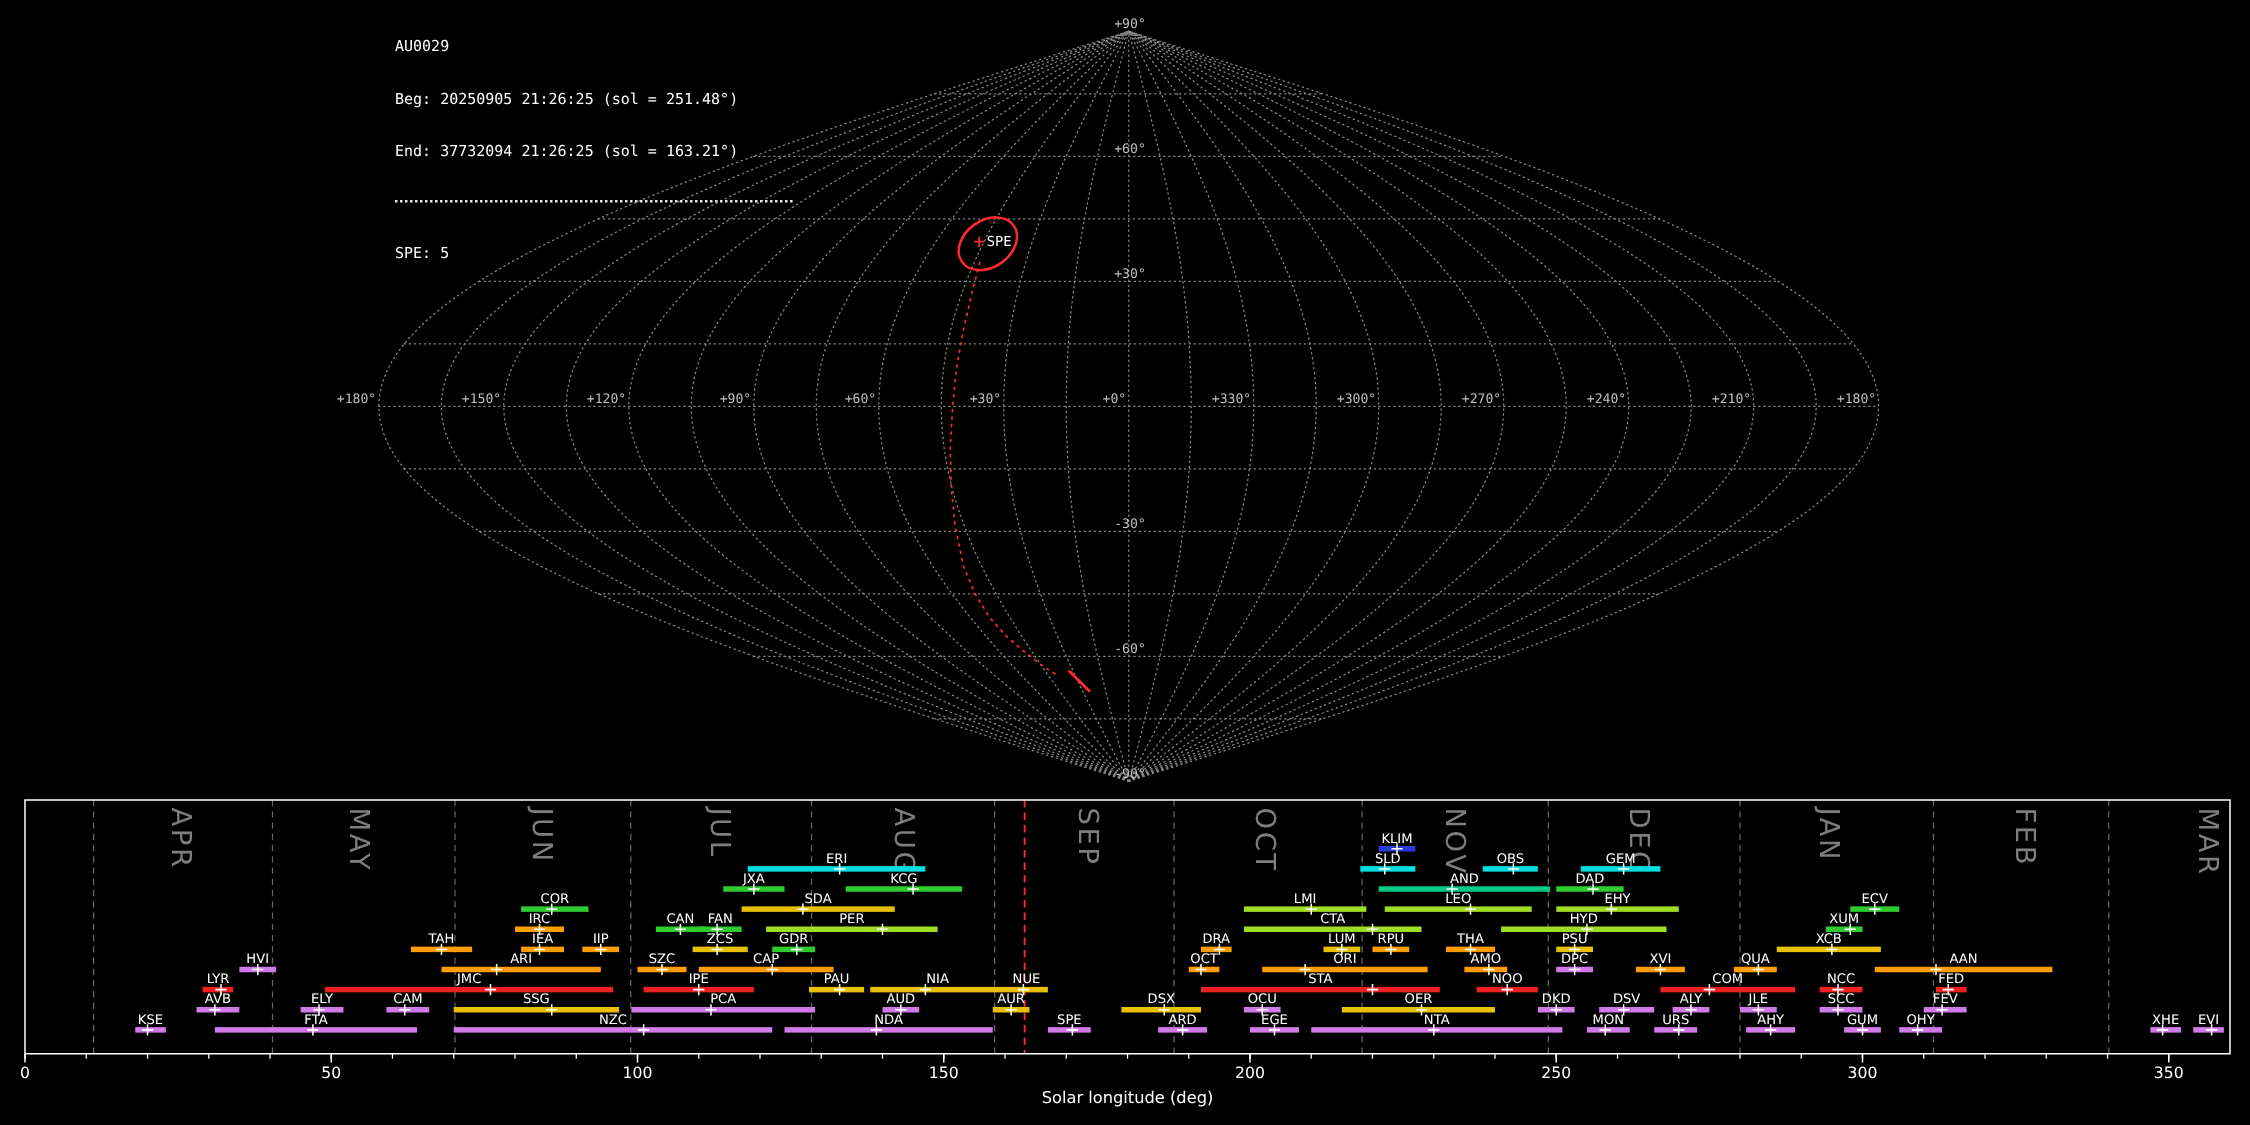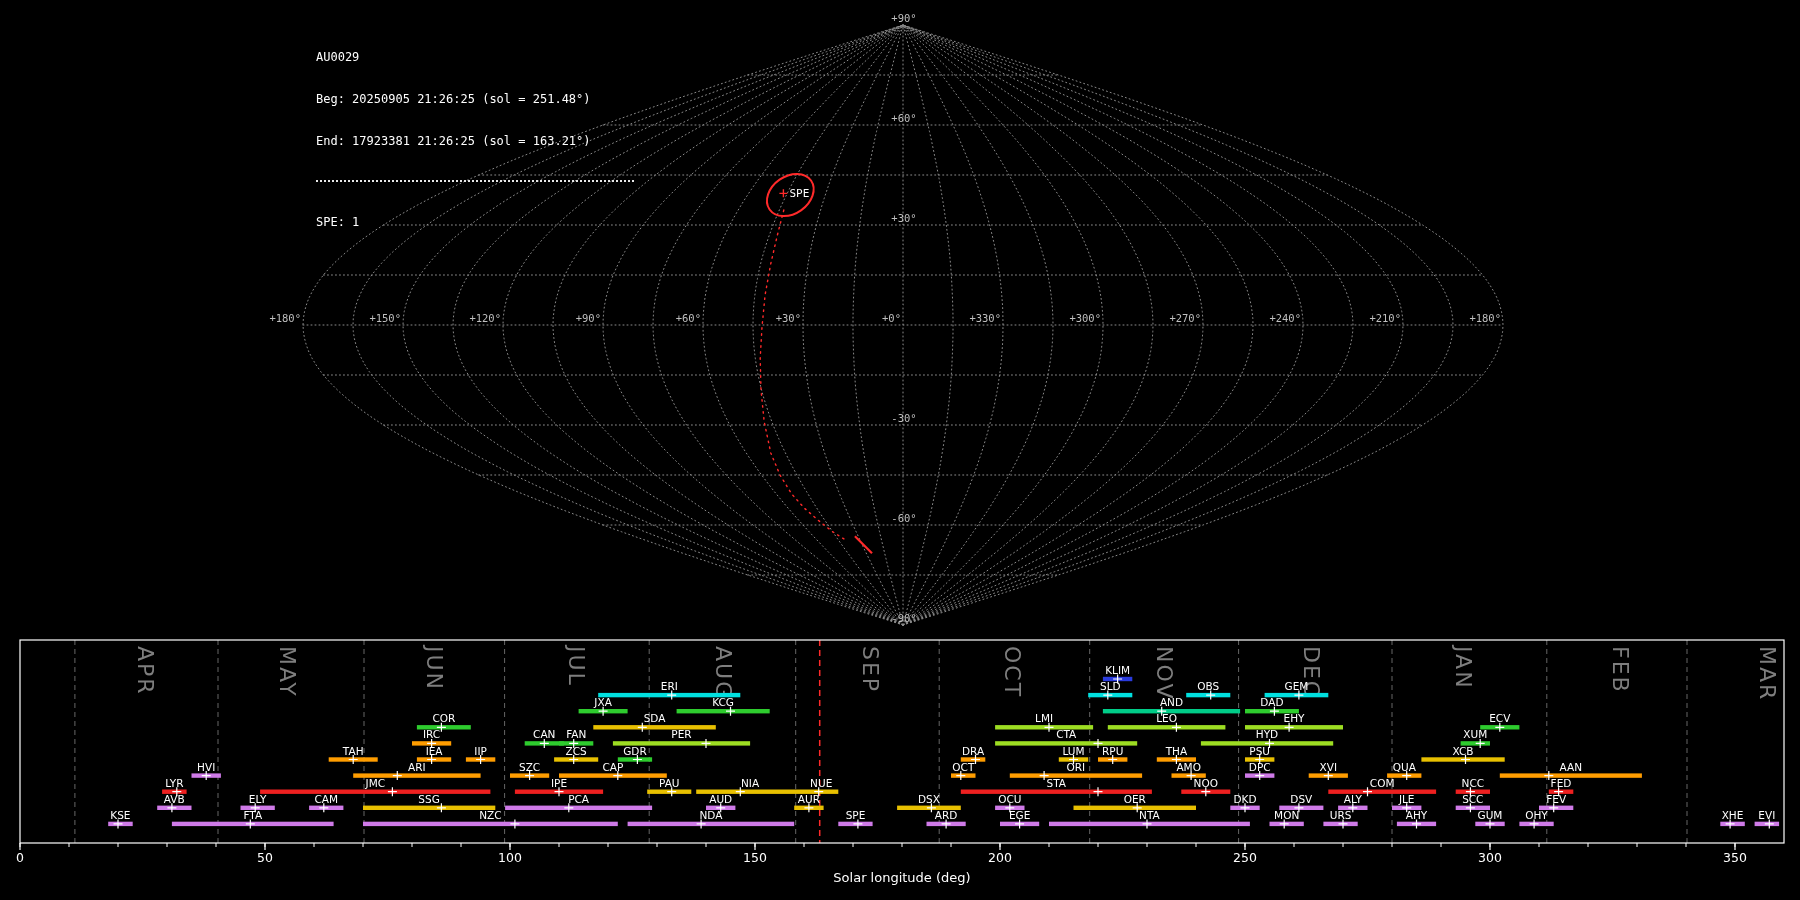--- a/index.html
+++ b/index.html
@@ -1,40 +1,40 @@
 <!DOCTYPE html>
 <html><head>
 <meta charset="utf-8">
 <style>
   html,body{margin:0;padding:0;background:#000;width:1800px;height:900px;overflow:hidden}
   #app{position:relative;width:1800px;height:900px;background:#000;font-family:"DejaVu Sans",sans-serif}
-  .info{position:absolute;left:316px;top:22px;color:#fff;font-family:"DejaVu Sans Mono",monospace;font-size:12px;line-height:14px;white-space:pre;z-index:5}
+  .info{position:absolute;left:316px;top:2px;color:#fff;font-family:"DejaVu Sans Mono",monospace;font-size:12px;line-height:14px;white-space:pre;z-index:5}
   .info .sep{width:318px;border-top:2px dotted #e8e8e8;margin:4px 0 5px 0;height:0}
   svg{position:absolute;left:0;display:block}
   #sky-svg{top:0}
   #chart-svg{top:630px}
   .grid{fill:none;stroke:#8a8a8a;stroke-width:1;stroke-dasharray:1 3;stroke-linecap:round}
   .maplabel{fill:#bfbfbf;font-family:"DejaVu Sans Mono",monospace;font-size:10.5px}
   .radiant-label{fill:#ffffff;font-family:"DejaVu Sans Mono",monospace;font-size:11px}
   .month{fill:#7e7e7e;font-family:"DejaVu Sans",sans-serif;font-size:22px;letter-spacing:2px}
   .tick{fill:#ffffff;font-family:"DejaVu Sans",sans-serif;font-size:12.5px}
   .shower{fill:#ffffff;font-family:"DejaVu Sans",sans-serif;font-size:10.5px}
   .axistitle{fill:#ffffff;font-family:"DejaVu Sans",sans-serif;font-size:13px}
 </style>
 </head>
 <body>
 
 <div id="app">
 
   <div class="info">
     <div>AU0029</div>
     <div>Beg: 20250905 21:26:25 (sol = 251.48°)</div>
-    <div>End: 17923381 21:26:25 (sol = 163.21°)</div>
+    <div>End: 37732094 21:26:25 (sol = 163.21°)</div>
     <div class="sep"></div>
-    <div>SPE: 1</div>
+    <div>SPE: 5</div>
   </div>
 
   <svg id="sky-svg" width="1800" height="630" viewBox="0 0 1800 630">
       <line x1="747.7085729384876" y1="575" x2="1058.2914270615124" y2="575" class="grid"></line>
       <line x1="603" y1="525" x2="1203" y2="525" class="grid"></line>
       <line x1="478.73593128807147" y1="475" x2="1327.2640687119285" y2="475" class="grid"></line>
       <line x1="383.3847577293368" y1="425" x2="1422.6152422706632" y2="425" class="grid"></line>
       <line x1="323.44450422655893" y1="375" x2="1482.5554957734412" y2="375" class="grid"></line>
       <line x1="303" y1="325" x2="1503" y2="325" class="grid"></line>
       <line x1="323.44450422655893" y1="275" x2="1482.5554957734412" y2="275" class="grid"></line>

